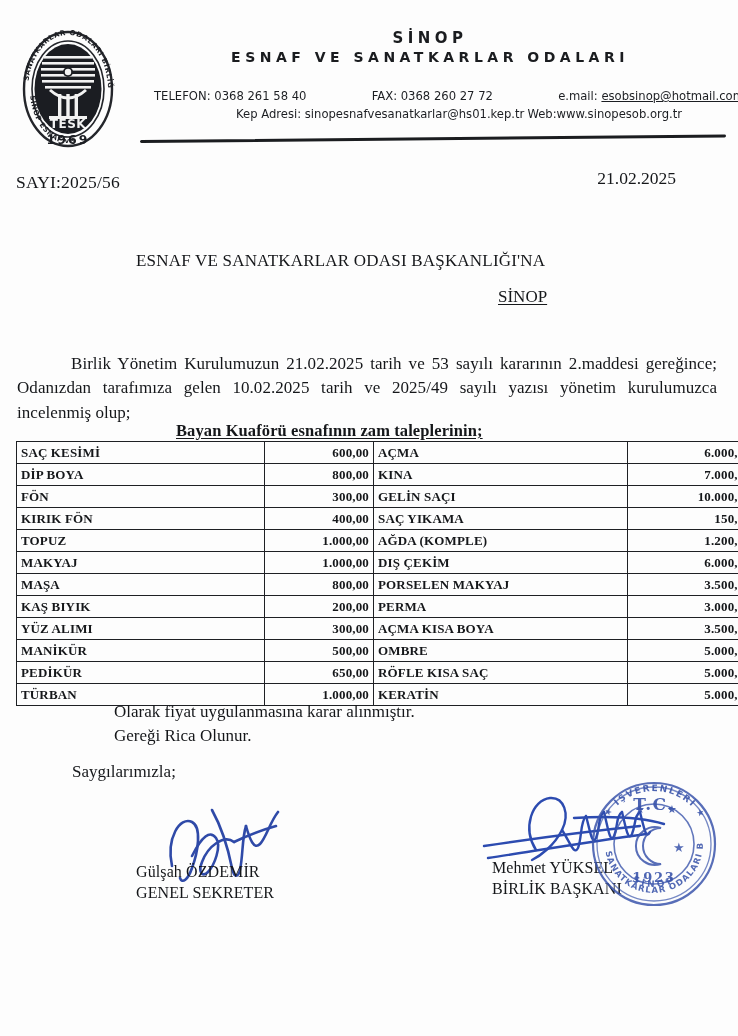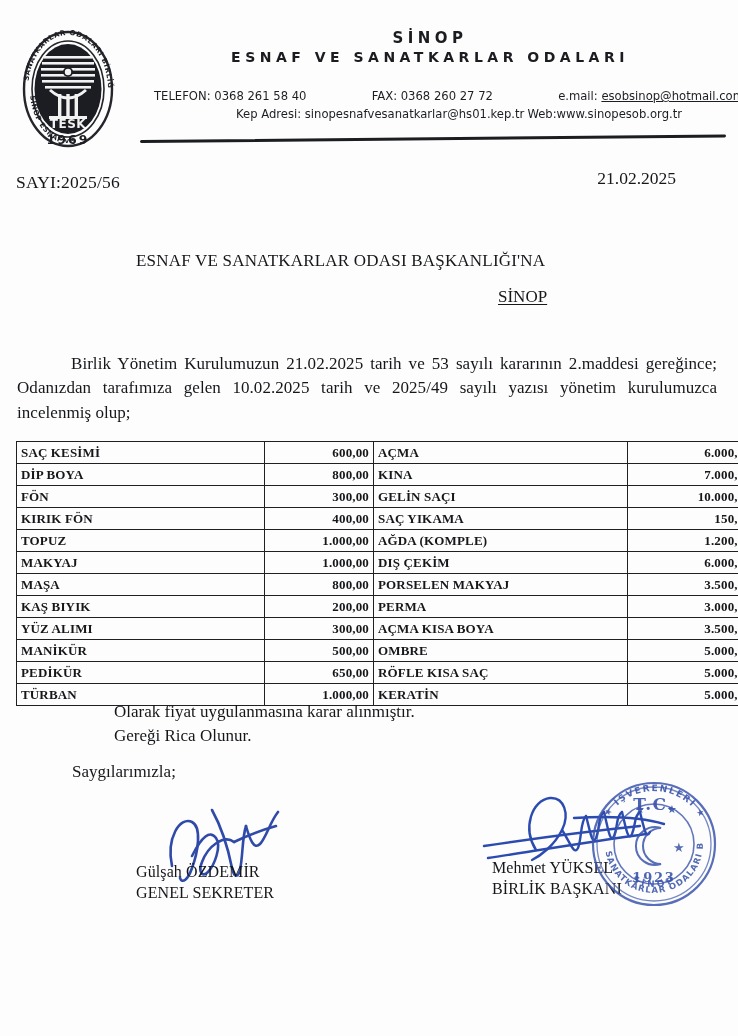--- a/index.html
+++ b/index.html
@@ -302,20 +302,21 @@
   <div class="rule"></div>
 
   <div class="sayi">SAYI:2025/56</div>
   <div class="docdate">21.02.2025</div>
 
   <div class="addressee">ESNAF VE SANATKARLAR ODASI BAŞKANLIĞI'NA</div>
   <div class="addressee-city">SİNOP</div>
 
   <div class="body-par">Birlik Yönetim Kurulumuzun 21.02.2025 tarih ve 53 sayılı kararının 2.maddesi gereğince; Odanızdan tarafımıza gelen 10.02.2025 tarih ve 2025/49 sayılı yazısı yönetim kurulumuzca incelenmiş olup;</div>
 
+  <div class="tbl-title">Bayan Kuaförü esnafının zam taleplerinin;</div>
 
   <table class="price-table">
     <tbody>
         <tr>
           <td class="c-name">SAÇ KESİMİ</td>
           <td class="c-price">600,00</td>
           <td class="c-name2">AÇMA</td>
           <td class="c-price2">6.000,00</td>
         </tr>
         <tr>

